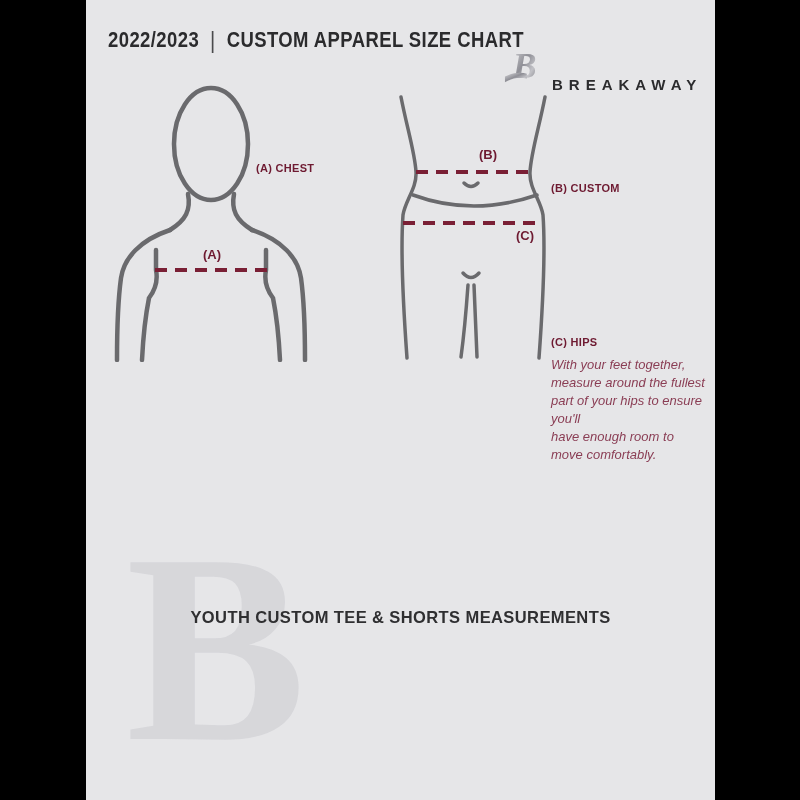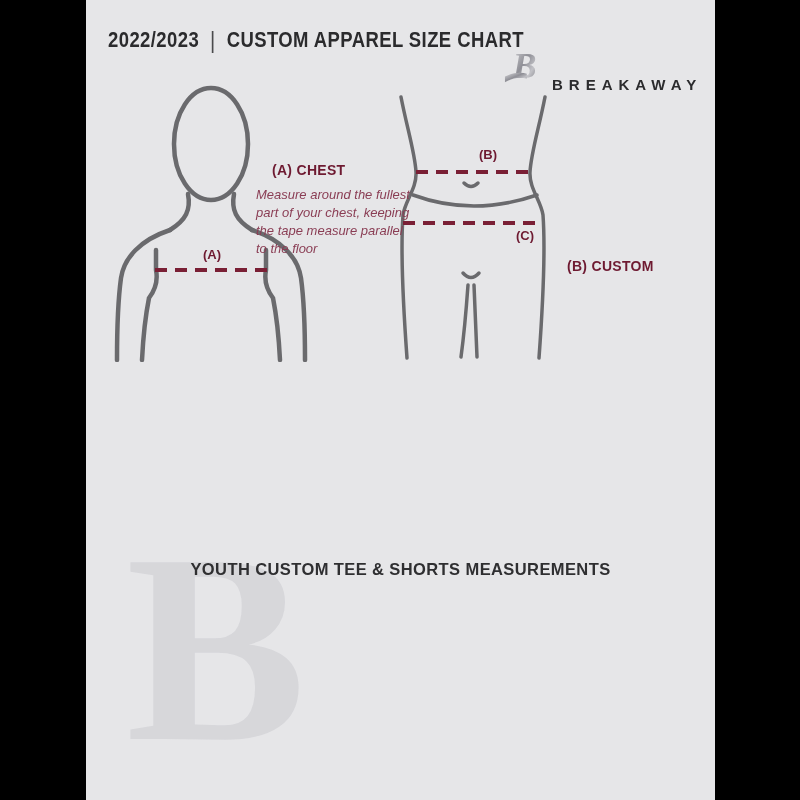--- a/index.html
+++ b/index.html
@@ -30,21 +30,21 @@
   }
   
   .fig{position:absolute;}
   .fig path,.fig ellipse{fill:none;stroke:#6a6a6d;stroke-linecap:round;}
   .fig-chest path,.fig-chest ellipse{stroke-width:4.5;}
   .fig-waist path{stroke-width:3.5;}
   .dash{stroke:#7a1f35;stroke-width:4;stroke-dasharray:12 8;fill:none;}
   .fig-label{font-family:"Liberation Sans",sans-serif;font-weight:bold;font-size:13px;fill:#6e1a31;}
   .section{position:absolute;}
   .section-heading{
-    font-weight:bold;font-size:14px;color:#6e1a31;letter-spacing:.3px;margin:0 0 8px 16px;
+    font-weight:bold;font-size:11px;color:#6e1a31;letter-spacing:.3px;margin:0 0 8px 0;
   }
   .section-body{
     font-style:italic;font-size:13px;line-height:1.38;color:#8a3d54;
     white-space:pre-line;margin:0;
   }
   
   .tbl-title{position:absolute;left:0;width:100%;text-align:center;}
   .tbl-title h2{
     margin:0;font-size:16.5px;font-weight:bold;color:#2f2f31;letter-spacing:.4px;
   }
@@ -97,21 +97,20 @@
       <path d="M 140,148 C 170,158 186,176 189,196 C 192,218 193,248 193,278"></path>
       <path d="M 44,168 L 44,188 C 46,198 43,208 37,216 C 33,236 31,258 30,278"></path>
       <path d="M 154,168 L 154,188 C 152,198 155,208 161,216 C 165,236 167,258 168,278"></path>
       <line class="dash" x1="43" y1="188" x2="158" y2="188"></line>
       <text class="fig-label" x="100" y="177" text-anchor="middle">(A)</text>
     </svg>
   </div>
 
   <div class="section above" style="left:170px;top:86px;width:155px;">
     <h3 class="section-heading">(A) CHEST</h3>
-    <p class="section-body">Measure around the fullest part of your chest, keeping the tape measure parallel to the floor</p>
   </div>
 
   <div class="fig fig-waist" style="left:303px;top:93px;">
     <svg width="168" height="268" viewBox="0 0 168 268">
       <path d="M 12,4 C 18,35 26,60 27,79 C 28,95 16,108 14,122 C 12,150 14,210 18,265"></path>
       <path d="M 156,4 C 150,35 142,60 141,79 C 140,95 152,108 154,122 C 156,150 154,210 150,265"></path>
       <path d="M 75,90 Q 82,97 89,90"></path>
       <path d="M 24,102 Q 84,124 148,102"></path>
       <path d="M 74,180 Q 82,189 90,180"></path>
       <path d="M 79,192 C 77,220 75,242 72,264"></path>
@@ -120,19 +119,24 @@
       <line class="dash" x1="14" y1="130" x2="154" y2="130"></line>
       <text class="fig-label" x="99" y="66" text-anchor="middle">(B)</text>
       <text class="fig-label" x="136" y="147" text-anchor="middle">(C)</text>
     </svg>
   </div>
 
   <div class="section above" style="left:465px;top:86px;width:155px;">
     <h3 class="section-heading">(B) CUSTOM</h3>
   </div>
 
+  <div class="section above" style="left:465px;top:220px;width:158px;">
+    <h3 class="section-heading">(C) HIPS</h3>
+    <p class="section-body">With your feet together, measure around the fullest part of your hips to ensure you'll
+have enough room to move comfortably.</p>
+  </div>
 
   <div class="tbl-title above" style="top:364px;">
     <h2>YOUTH CUSTOM TEE &amp; SHORTS MEASUREMENTS</h2>
 
   </div>
 
 </div>
 
 </body></html>

